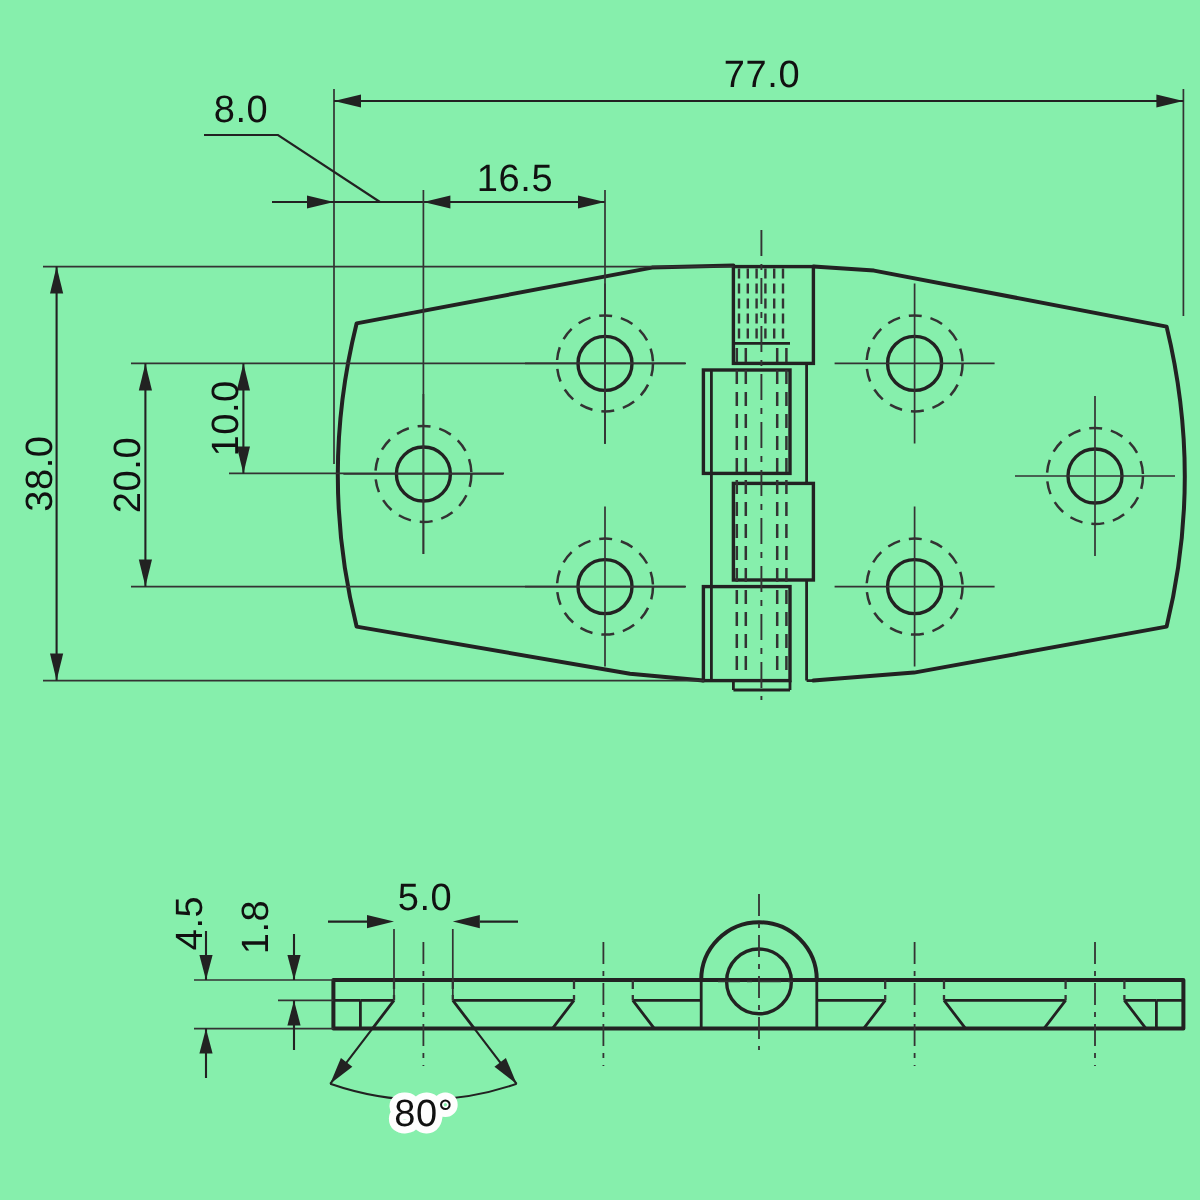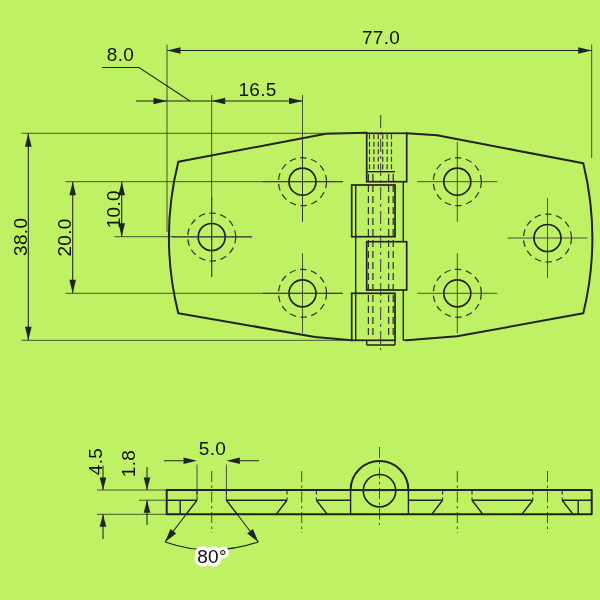--- a/index.html
+++ b/index.html
@@ -1,16 +1,16 @@
 <!DOCTYPE html>
 <html><head>
 <meta charset="utf-8">
 <style>
   html,body{margin:0;padding:0;background:#fff;}
-  .canvas{position:relative;width:600px;height:600px;background:#bef264;overflow:hidden;
+  .canvas{position:relative;width:600px;height:600px;background:#86efac;overflow:hidden;
           font-family:"Liberation Sans","DejaVu Sans",sans-serif;}
   svg{display:block}
   .outline{stroke:#222;stroke-width:2;fill:none;stroke-linejoin:round;stroke-linecap:round;}
   .solid{stroke:#222;stroke-width:1.7;fill:none;}
   .solid-thin{stroke:#222;stroke-width:1.4;fill:none;}
   .hidden-line{stroke:#333;stroke-width:1.25;fill:none;stroke-dasharray:7 4;}
   .mouth-hidden{stroke:#333;stroke-width:1.15;fill:none;stroke-dasharray:4.5 3;}
   .centerline{stroke:#333;stroke-width:0.95;fill:none;stroke-dasharray:13 4 3 4;}
   .cl-short{stroke:#333;stroke-width:0.9;fill:none;stroke-dasharray:11 3.5 2.5 3.5;}
   .hole-solid{stroke:#222;stroke-width:1.7;fill:none;}

